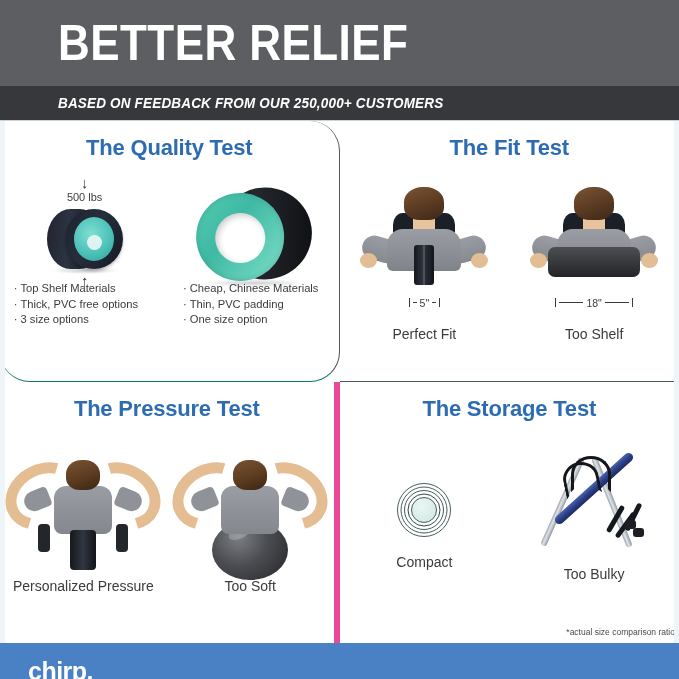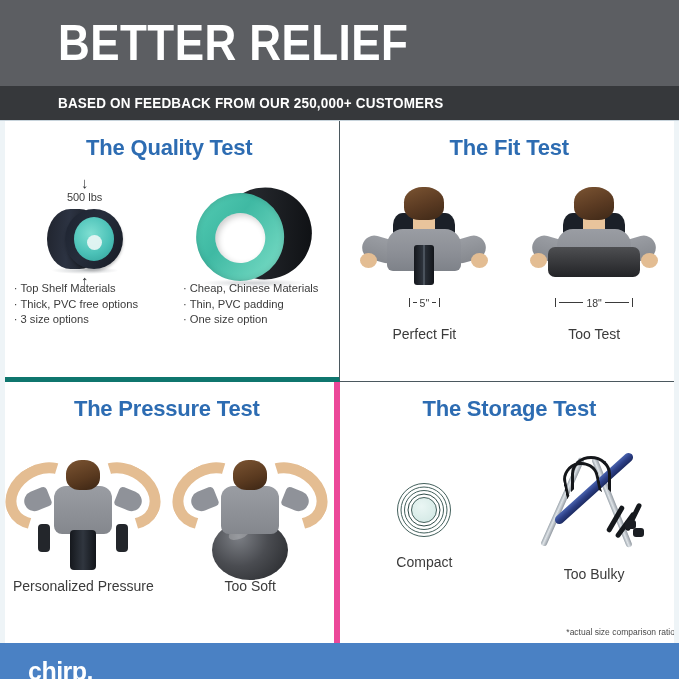--- a/index.html
+++ b/index.html
@@ -38,20 +38,21 @@
     white-space: nowrap;
     font-family: "Liberation Sans", sans-serif;
   }
   .subbar {
     height: 34px;
     background: #36383b;
     display: flex;
     align-items: center;
     padding-left: 58px;
     box-sizing: border-box;
+    font-style: italic;
   }
   .subbar-text {
     color: #ffffff;
     font-size: 14.5px;
     font-weight: bold;
     letter-spacing: 0.2px;
     transform: scaleX(0.93);
     transform-origin: left center;
     white-space: nowrap;
   }
@@ -66,21 +67,21 @@
     display: grid;
     grid-template-columns: 1fr 1fr;
     grid-template-rows: 1fr 1fr;
   }
   .quad {
     position: relative;
     box-sizing: border-box;
     padding-top: 14px;
     overflow: hidden;
   }
-  .q-tl { border-right: 1px solid #4b585e; border-bottom: 5px solid #0f766e; }
+  .q-tl { border-right: 1px solid #4b585e; border-bottom: 1px solid #0f766e; border-radius: 30px; }
   .q-tr { border-bottom: 1px solid #4b585e; }
   .q-bl { border-right: 6px solid #ec4899; }
   .grid::before {
     content: "";
     position: absolute; left: 0; top: 0; bottom: 0; width: 5px;
     background: #eef4f7;
     z-index: 5;
   }
   .grid::after {
     content: "";
@@ -612,21 +613,21 @@
             <div class="p-hand right"></div>
             <div class="fit-roller"></div>
           </div>
           <div class="measure">
             <span class="m-cap"></span>
               <span class="m-line long"></span>
             <span>18"</span>
             <span class="m-line long"></span>
               <span class="m-cap"></span>
           </div>
-          <div class="caption">Too Test</div>
+          <div class="caption">Too Shelf</div>
         </div>
       </div>
     </div>
 
     <div class="quad q-bl">
       <div class="quad-title">The Pressure Test</div>
       <div class="two-col" style="height:175px">
         <div class="col">
           <div class="person-pressure" style="margin-top:24px">
             <div class="pp-elbow left"></div>

